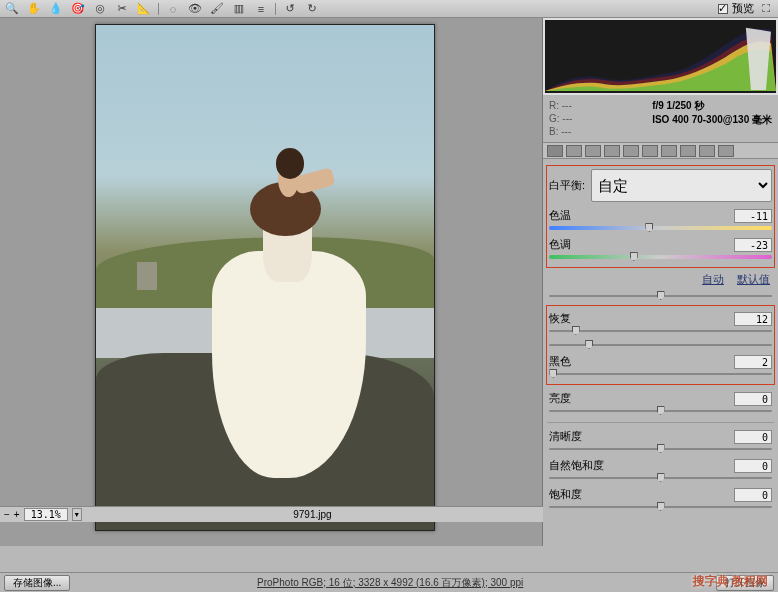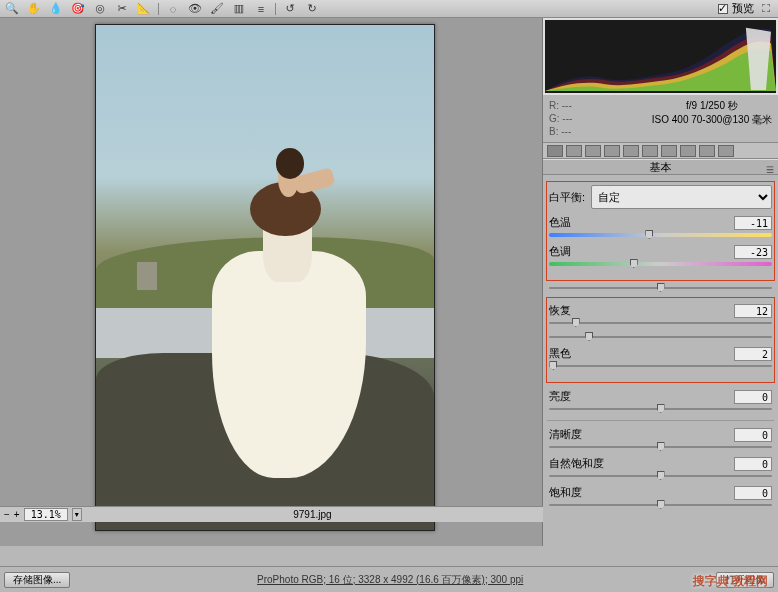--- a/index.html
+++ b/index.html
@@ -22,45 +22,45 @@
 .photo .dress .fur { position:absolute; top:5%; left:20%; width:55%; height:18%; background:#5a3a25; border-radius:50%; }
 .photo .dress .head { position:absolute; top:-2%; left:42%; width:16%; height:12%; background:#d9b493; border-radius:50%; }
 .photo .dress .hair { position:absolute; top:-6%; left:40%; width:22%; height:10%; background:#3a2618; border-radius:50%; }
 .photo .dress .arm { position:absolute; top:2%; left:55%; width:30%; height:6%; background:#d9b493; border-radius:6px; transform:rotate(-15deg); }
 .photo .castle { position:absolute; top:47%; left:12%; width:20px; height:28px; background:#969483; }
 .panel { width: 235px; background: #b8b8b8; display: flex; flex-direction: column; }
 .histogram { height: 77px; background: #1a1a1a; border: 2px solid #e0e0e0; margin: 0; position: relative; overflow:hidden; }
 .histogram svg { width:100%; height:100%; }
 .metadata { background: #b8b8b8; border-bottom: 1px solid #888; padding: 4px 6px; display:flex; font-family: Consolas, monospace; font-size:10px; }
 .meta-left { color:#555; line-height:1.3; }
-.meta-right { margin-left:auto; text-align:center; line-height:1.4; }
+.meta-right { margin-left:auto; text-align:left; line-height:1.4;font-weight:bold; }
 .small-tabs { height: 16px; background: #c0c0c0; border-bottom:1px solid #888; display:flex; align-items:center; padding:0 4px; gap:3px; }
 .small-tabs .tab-icon { width:16px; height:12px; background:#999; border:1px solid #666; cursor:pointer; }
 .small-tabs .tab-icon.sel { background:#888; }
 .section-head { height:16px; background:#b2b2b2; border-top:1px solid #ddd; border-bottom:1px solid #888; text-align:center; font-size:11px; line-height:15px; position:relative; }
 .section-head .menu { position:absolute; right:4px; top:3px; font-size:9px; color:#444; }
 .controls { padding: 4px 6px 2px 6px; }
 .wb-row { display:flex; align-items:center; gap:6px; margin-bottom:6px; }
-select.wb { flex:1; height:24px; background:#e8e8e8; border:1px solid #888; border-radius:2px; font-size:11px; padding:0 2px; }
+select.wb { flex:1; height:33px; background:#e8e8e8; border:1px solid #888; border-radius:2px; font-size:15px; padding:0 2px; }
 .slider-row { display:flex; align-items:center; height:15px; gap:6px; margin-top:2px; }
 .slider-row .lbl { width:56px; font-size:11px; }
 .slider-row .val { width:38px; height:14px; background:#eee; border:1px solid #888; font-size:10px; text-align:right; padding:0 3px; line-height:13px; font-family:Consolas,monospace; }
 .track { height:10px; margin:0 0 4px 0; position:relative; }
 .track-bar { position:absolute; top:4px; left:0; right:0; height:2px; background:#888; border-radius:1px; }
 .track-bar.wbtemp { background: linear-gradient(to right,#4080ff,#ccc,#ffdd60); height:4px; top:3px; border-radius:2px; }
 .track-bar.wbtint { background: linear-gradient(to right,#40c060,#ccc,#e060d0); height:4px; top:3px; border-radius:2px; }
 .handle { position:absolute; top:0; width:8px; height:9px; background:#d0d0d0; border:1px solid #555; transform:translateX(-50%); clip-path: polygon(0 0,100% 0,100% 60%,50% 100%,0 60%); cursor:pointer; }
-.hl-red { border:1px solid #d04020; padding:3px 2px 7px 2px; margin:2px -3px; }
+.hl-red { border:1px solid #d04020; padding:3px 2px 1px 2px; margin:2px -3px; }
 .auto-links { text-align:right; margin:4px 2px 4px 0; font-size:11px; }
 .auto-links span { text-decoration:underline; cursor:pointer; color:#2a3a70; margin-left:10px; }
 hr.sec-div { border:none; border-top:1px solid #999; margin:6px -2px; }
 .footerbar { position:absolute; bottom:24px; left:0; width:543px; height:16px; background:#c6c6c6; border-top:1px solid #888; display:flex; align-items:center; font-size:10px; padding:0 4px; gap:4px; }
 .zoom-box { background:#eee; border:1px solid #888; height:13px; padding:0 6px; font-family:Consolas,monospace; display:flex; align-items:center; }
 .zoom-dd { width:10px; height:13px; background:#ccc; border:1px solid #888; display:flex; align-items:center; justify-content:center; font-size:8px; }
-.bottombar { position:absolute; bottom:0; left:0; right:0; height:26px; background:#b8b8b8; border-top:1px solid #888; display:flex; align-items:center; padding:0 4px; font-size:10px; }
+.bottombar { position:absolute; bottom:0; left:0; right:0; height:20px; background:#b8b8b8; border-top:1px solid #888; display:flex; align-items:center; padding:0 4px; font-size:10px; }
 .save-btn { height:16px; padding:0 8px; background:linear-gradient(#e8e8e8,#c0c0c0); border:1px solid #777; border-radius:2px; cursor:pointer; font-size:10px; }
 .docinfo { margin:9px auto; text-decoration:underline; color:#333; }
 .watermark { position:absolute; right:10px; bottom:2px; color:#bb4020; font-size:12px; font-weight:bold; text-shadow:0 0 4px #fff; opacity:.82; pointer-events:none; }
 </style>
 </head>
 <body>
 
 <div class="toolbar">
   <span class="icon">🔍</span>
   <span class="icon">✋</span>
@@ -139,24 +139,20 @@
       <span class="tab-icon"></span>
       <span class="tab-icon"></span>
       <span class="tab-icon"></span>
       <span class="tab-icon"></span>
       <span class="tab-icon"></span>
       <span class="tab-icon"></span>
       <span class="tab-icon"></span>
       <span class="tab-icon"></span>
     </div>
 
-    <div class="section-head">
-      <span>基本</span>
-      <span class="menu">☰</span>
-    </div>
 
     <div class="controls">
 
       <div class="hl-red">
         <div class="wb-row">
           <span>白平衡:</span>
           <select class="wb">
             <option>自定</option>
           </select>
         </div>
@@ -173,20 +169,24 @@
           <span class="lbl">色调</span>
           <span style="flex:1"></span>
           <span class="val">-23</span>
         </div>
         <div class="track">
             <div class="track-bar wbtint"></div>
             <div class="handle" style="left:38%"></div>
           </div>
       </div>
 
+      <div class="auto-links">
+        <span>自动</span>
+        <span>默认值</span>
+      </div>
 
       <div class="track">
           <div class="track-bar"></div>
           <div class="handle" style="left:50%"></div>
         </div>
 
       <div class="hl-red">
         <div class="slider-row">
           <span class="lbl">恢复</span>
             <span style="flex:1"></span>

